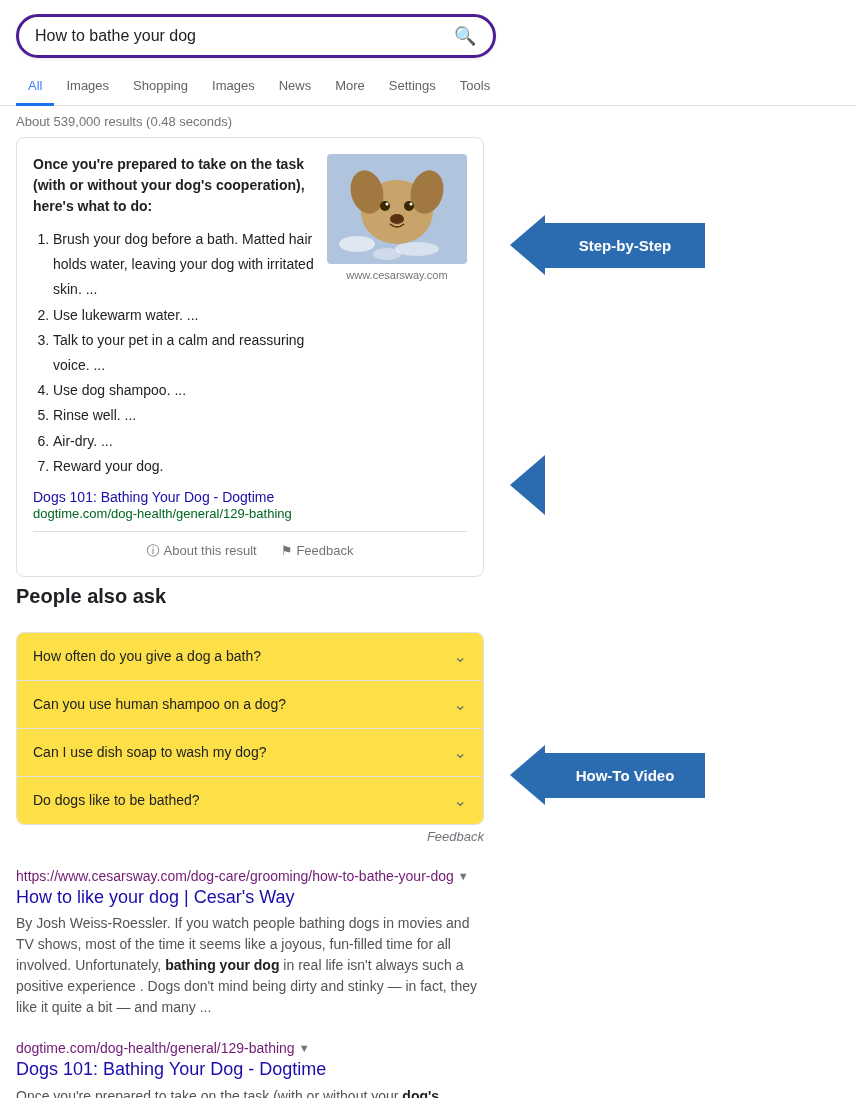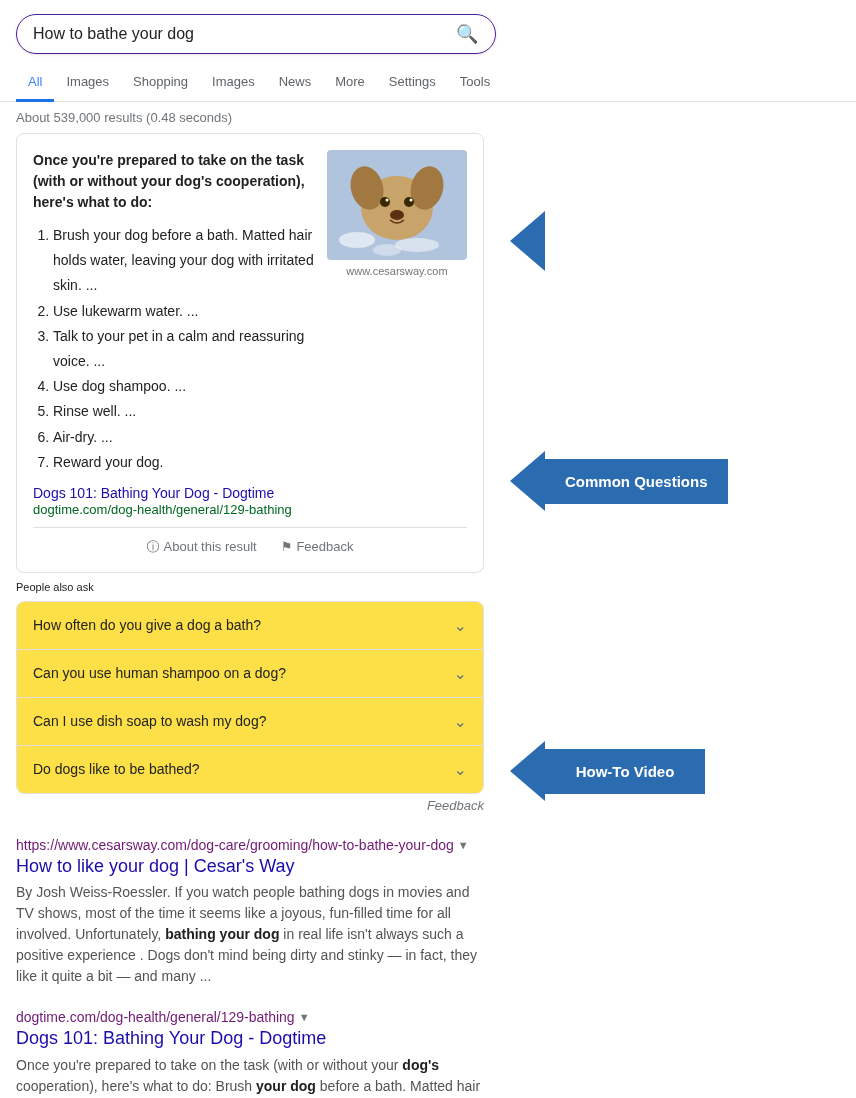--- a/index.html
+++ b/index.html
@@ -4,21 +4,21 @@
   <style>
     * { box-sizing: border-box; margin: 0; padding: 0; }
     body { font-family: Arial, sans-serif; font-size: 14px; color: #222; background: #fff; width: 856px; }
 
     
     .search-bar-wrap {
       padding: 14px 16px 0 16px;
     }
     .search-bar {
       display: flex;
-      border: 1px solid #4c1d95;
+      border: 3px solid #4c1d95;
       border-radius: 24px;
       padding: 8px 16px;
       width: 480px;
       box-shadow: 0 1px 3px rgba(0,0,0,0.1);
     }
     .search-input {
       border: none;
       outline: none;
       flex: 1;
       font-size: 16px;
@@ -137,24 +137,24 @@
       align-items: center;
       gap: 4px;
       cursor: pointer;
     }
 
     
     .paa-section {
       margin-bottom: 16px;
     }
     .paa-title {
-      font-size: 11px;
-      font-weight: normal;
+      font-size: 20px;
+      font-weight: bold;
       color: #202124;
-      margin-bottom: 8px;
+      margin-bottom: 24px;
     }
     .paa-box {
       border: 1px solid #e0e0e0;
       border-radius: 8px;
       overflow: hidden;
     }
     .paa-item {
       display: flex;
       align-items: center;
       justify-content: space-between;
@@ -378,27 +378,27 @@
       </p>
     </div>
 
   </div>
 
   <div class="annotations-col">
 
     <div style="margin-top: 70px; margin-bottom: 180px;">
       <div class="annotation-arrow">
         <div class="arrow-pointer"></div>
+        <div class="arrow-label">Step-by-Step</div>
       </div>
     </div>
 
     <div style="margin-bottom: 230px;">
       <div class="annotation-arrow">
         <div class="arrow-pointer"></div>
-        <div class="arrow-label">Common Questions</div>
       </div>
     </div>
 
     <div>
       <div class="annotation-arrow">
         <div class="arrow-pointer"></div>
         <div class="arrow-label">How-To Video</div>
       </div>
     </div>
 

